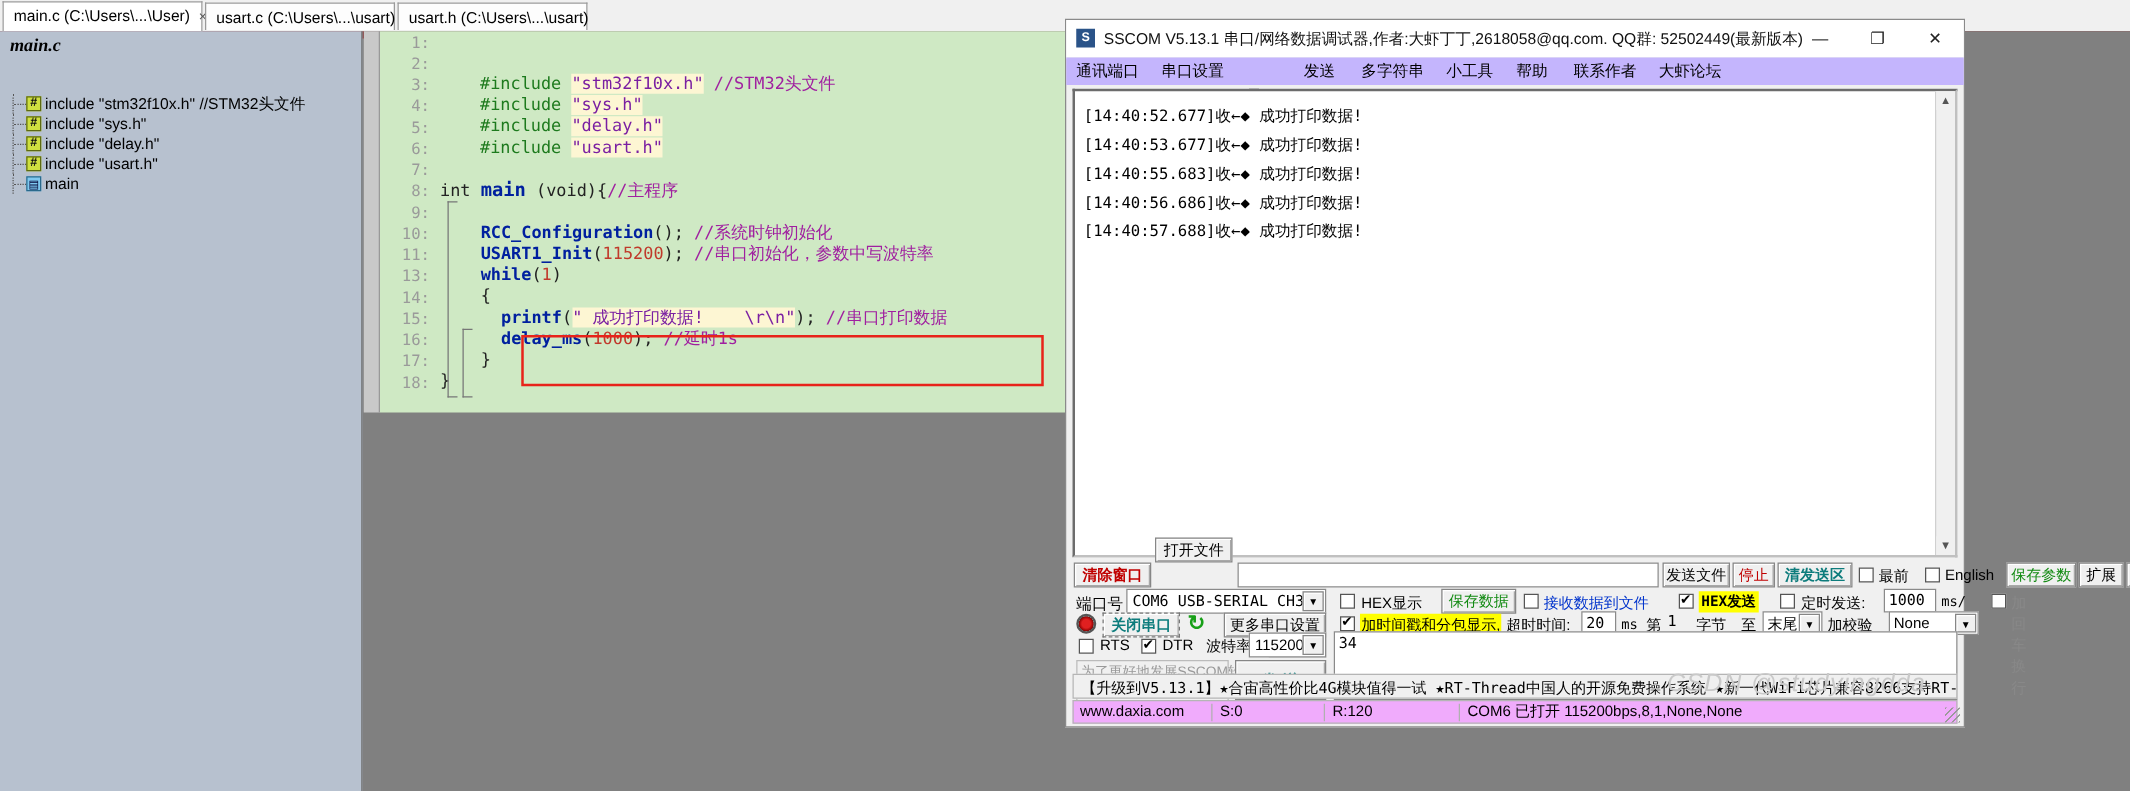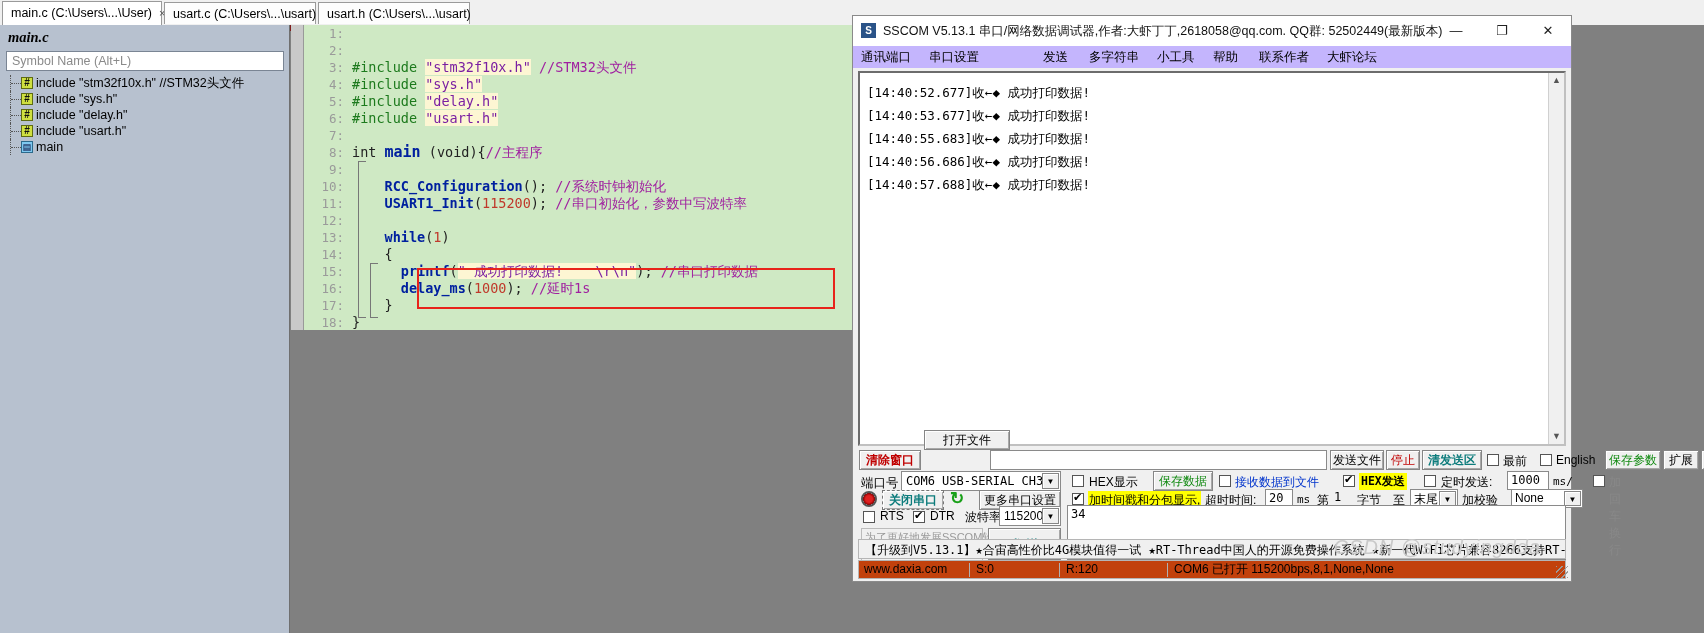--- a/index.html
+++ b/index.html
@@ -33,21 +33,21 @@
   .ic-fn{position:absolute;left:15px;top:2px;width:12px;height:12px;background:#7ec8f0;border:1px solid #2b6a8c;
          box-sizing:border-box;font-size:9px;line-height:10px;text-align:center;color:#003;}
 
   .editor{position:absolute;left:291px;top:25px;width:1413px;height:608px;background:#808080;}
   .ed-gutterband{position:absolute;left:0;top:0;width:12px;height:305px;background:#c9c9c9;border-right:1px solid #999;}
   .ed-code{position:absolute;left:13px;top:0;width:562px;height:305px;background:#cfe9c4;overflow:hidden;}
   .ln{position:relative;height:17px;line-height:17px;font-family:"DejaVu Sans Mono",monospace;font-size:13.5px;white-space:pre;}
   .ln .num{position:absolute;left:0;top:0;width:40px;text-align:right;color:#9a9a9a;font-size:12.5px;}
   .ln .txt{position:absolute;left:48px;top:0;}
   .k{color:#00209f;font-weight:bold;}
-  .pp{color:#1d7a1d;}
+  .pp{color:#1d7a1d;margin-left:32px;}
   .str{color:#7a1fa2;background:#fdf6d3;}
   .cmt{color:#a020a0;}
   .num-lit{color:#c0392b;}
   .fn{color:#00209f;font-weight:bold;}
   .plain{color:#222;}
   .hl-box{position:absolute;left:113px;top:243px;width:418px;height:41px;border:2px solid #e8231a;box-sizing:border-box;}
   .brace{position:absolute;left:54px;width:7px;border-left:1px solid #777;}
 
   
   .sscom{position:absolute;left:852px;top:15px;width:720px;height:567px;background:#f0f0f0;
@@ -76,21 +76,21 @@
   .field{background:#fff;border:1px solid #8a8a8a;box-sizing:border-box;font-family:"DejaVu Sans Mono",monospace;font-size:12px;padding-left:3px;}
   .cbx{position:absolute;width:12px;height:12px;background:#fff;border:1px solid #555;box-sizing:border-box;}
   .cbx.on:after{content:"✔";position:absolute;left:0;top:-3px;font-size:11px;color:#000;}
   .combo{background:#fff;border:1px solid #8a8a8a;box-sizing:border-box;}
   .combo .arw{position:absolute;right:1px;top:1px;width:17px;bottom:1px;background:#f0f0f0;
         border:1px solid #868686;box-shadow:inset 1px 1px 0 #fff;text-align:center;font-size:8px;line-height:16px;box-sizing:border-box;}
   .mono{font-family:"DejaVu Sans Mono",monospace;}
 
   .ss-status{position:absolute;left:5px;bottom:22px;width:708px;height:20px;background:#f0f0f0;border:1px solid #b5b5b5;box-sizing:border-box;overflow:hidden;}
   .ss-status span{position:absolute;left:6px;top:2px;font-size:12px;white-space:nowrap;}
-  .ss-bar{position:absolute;left:5px;bottom:2px;width:708px;height:19px;background:#c2410c;border:1px solid #b5b5b5;box-sizing:border-box;}
+  .ss-bar{position:absolute;left:5px;bottom:2px;width:708px;height:19px;background:#f0abfc;border:1px solid #b5b5b5;box-sizing:border-box;}
   .ss-bar .cell{position:absolute;top:0;height:17px;line-height:17px;font-size:12px;color:#000;padding-left:5px;box-sizing:border-box;}
   .vdiv{position:absolute;top:2px;height:14px;border-left:1px solid #b0b0b0;}
   .wm{position:absolute;right:30px;bottom:22px;font-size:20px;color:#c9c9c9;font-style:italic;letter-spacing:1px;}
   .grip{position:absolute;right:3px;bottom:3px;width:12px;height:12px;
         background:repeating-linear-gradient(135deg,#9a9a9a 0 1px,transparent 1px 4px);}
 </style>
 </head>
 <body>
 
 <div class="root">
@@ -104,23 +104,20 @@
       <div class="tab" style="left:164px;width:152px;">
         <span>usart.c (C:\Users\...\usart)</span>
       </div>
       <div class="tab" style="left:318px;width:152px;">
         <span>usart.h (C:\Users\...\usart)</span>
       </div>
     </div>
 
     <div class="symbolpane">
       <div class="sp-title">main.c</div>
-      <div class="sp-search">
-        <span>Symbol Name (Alt+L)</span>
-      </div>
       <div class="sp-tree" id="symbol-tree">
           <div class="tnode"><span class="dots"></span><span class="ic-hash">#</span><span>include "stm32f10x.h" //STM32头文件</span></div>
           <div class="tnode"><span class="dots"></span><span class="ic-hash">#</span><span>include "sys.h"</span></div>
           <div class="tnode"><span class="dots"></span><span class="ic-hash">#</span><span>include "delay.h"</span></div>
           <div class="tnode"><span class="dots"></span><span class="ic-hash">#</span><span>include "usart.h"</span></div>
           <div class="tnode"><span class="dots"></span><span class="ic-fn">▤</span><span>main</span></div>
         </div>
     </div>
 
     <div class="editor">
@@ -131,21 +128,20 @@
           <div class="ln"><span class="num">2:</span><span class="txt"></span></div>
           <div class="ln"><span class="num">3:</span><span class="txt"><span class="pp">#include</span> <span class="str">"stm32f10x.h"</span> <span class="cmt">//STM32头文件</span></span></div>
           <div class="ln"><span class="num">4:</span><span class="txt"><span class="pp">#include</span> <span class="str">"sys.h"</span></span></div>
           <div class="ln"><span class="num">5:</span><span class="txt"><span class="pp">#include</span> <span class="str">"delay.h"</span></span></div>
           <div class="ln"><span class="num">6:</span><span class="txt"><span class="pp">#include</span> <span class="str">"usart.h"</span></span></div>
           <div class="ln"><span class="num">7:</span><span class="txt"></span></div>
           <div class="ln"><span class="num">8:</span><span class="txt"><span class="plain">int</span> <span class="k" style="font-size:15px">main</span> <span class="plain">(void){</span><span class="cmt">//主程序</span></span></div>
           <div class="ln"><span class="num">9:</span><span class="txt"></span></div>
           <div class="ln"><span class="num">10:</span><span class="txt">    <span class="fn">RCC_Configuration</span><span class="plain">(); </span><span class="cmt">//系统时钟初始化</span></span></div>
           <div class="ln"><span class="num">11:</span><span class="txt">    <span class="fn">USART1_Init</span><span class="plain">(</span><span class="num-lit">115200</span><span class="plain">); </span><span class="cmt">//串口初始化，参数中写波特率</span></span></div>
-          <div class="ln"><span class="num">12:</span><span class="txt"></span></div>
           <div class="ln"><span class="num">13:</span><span class="txt">    <span class="k">while</span><span class="plain">(</span><span class="num-lit">1</span><span class="plain">)</span></span></div>
           <div class="ln"><span class="num">14:</span><span class="txt">    <span class="plain">{</span></span></div>
           <div class="ln"><span class="num">15:</span><span class="txt">      <span class="fn">printf</span><span class="plain">(</span><span class="str">" 成功打印数据!    \r\n"</span><span class="plain">); </span><span class="cmt">//串口打印数据</span></span></div>
           <div class="ln"><span class="num">16:</span><span class="txt">      <span class="fn">delay_ms</span><span class="plain">(</span><span class="num-lit">1000</span><span class="plain">); </span><span class="cmt">//延时1s</span></span></div>
           <div class="ln"><span class="num">17:</span><span class="txt">    <span class="plain">}</span></span></div>
           <div class="ln"><span class="num">18:</span><span class="txt"><span class="plain">}</span></span></div>
           <div class="brace" style="top:136px;height:155px;border-top:1px solid #777;border-bottom:1px solid #777;"></div>
           <div class="brace" style="left:66px;top:238px;height:53px;border-top:1px solid #777;border-bottom:1px solid #777;"></div>
           <div class="hl-box"></div>
         </div>
@@ -184,21 +180,21 @@
           <div class="rcline">[14:40:56.686]收←◆ 成功打印数据!</div>
           <div class="rcline">[14:40:57.688]收←◆ 成功打印数据!</div>
         </div>
       <div class="ss-sb">
         <div class="ar up">▲</div>
         <div class="ar dn">▼</div>
       </div>
     </div>
 
     <div class="ctl btn3d" style="left:6px;top:434px;width:62px;height:20px;line-height:19px;color:#c00000;font-weight:bold;">清除窗口</div>
-    <div class="ctl btn3d" style="left:71px;top:414px;width:86px;height:20px;line-height:19px;">打开文件</div>
+    <div class="ctl btn3d" style="left:71px;top:414px;width:62px;height:20px;line-height:19px;">打开文件</div>
     <div class="ctl field" style="left:137px;top:434px;width:337px;height:20px;line-height:18px;"></div>
     <div class="ctl btn3d" style="left:477px;top:434px;width:54px;height:20px;line-height:19px;">发送文件</div>
     <div class="ctl btn3d" style="left:533px;top:434px;width:34px;height:20px;line-height:19px;color:#c00000;">停止</div>
     <div class="ctl btn3d" style="left:569px;top:434px;width:60px;height:20px;line-height:19px;color:#0d7c7c;font-weight:bold;">清发送区</div>
     <div class="cbx" style="left:634px;top:438px;"></div>
     <div class="ctl" style="left:650px;top:437px;">最前</div>
     <div class="cbx" style="left:687px;top:438px;"></div>
     <div class="ctl" style="left:703px;top:437px;">English</div>
     <div class="ctl btn3d" style="left:752px;top:434px;width:56px;height:20px;line-height:19px;color:#128a12;">保存参数</div>
     <div class="ctl btn3d" style="left:810px;top:434px;width:36px;height:20px;line-height:19px;">扩展</div>

